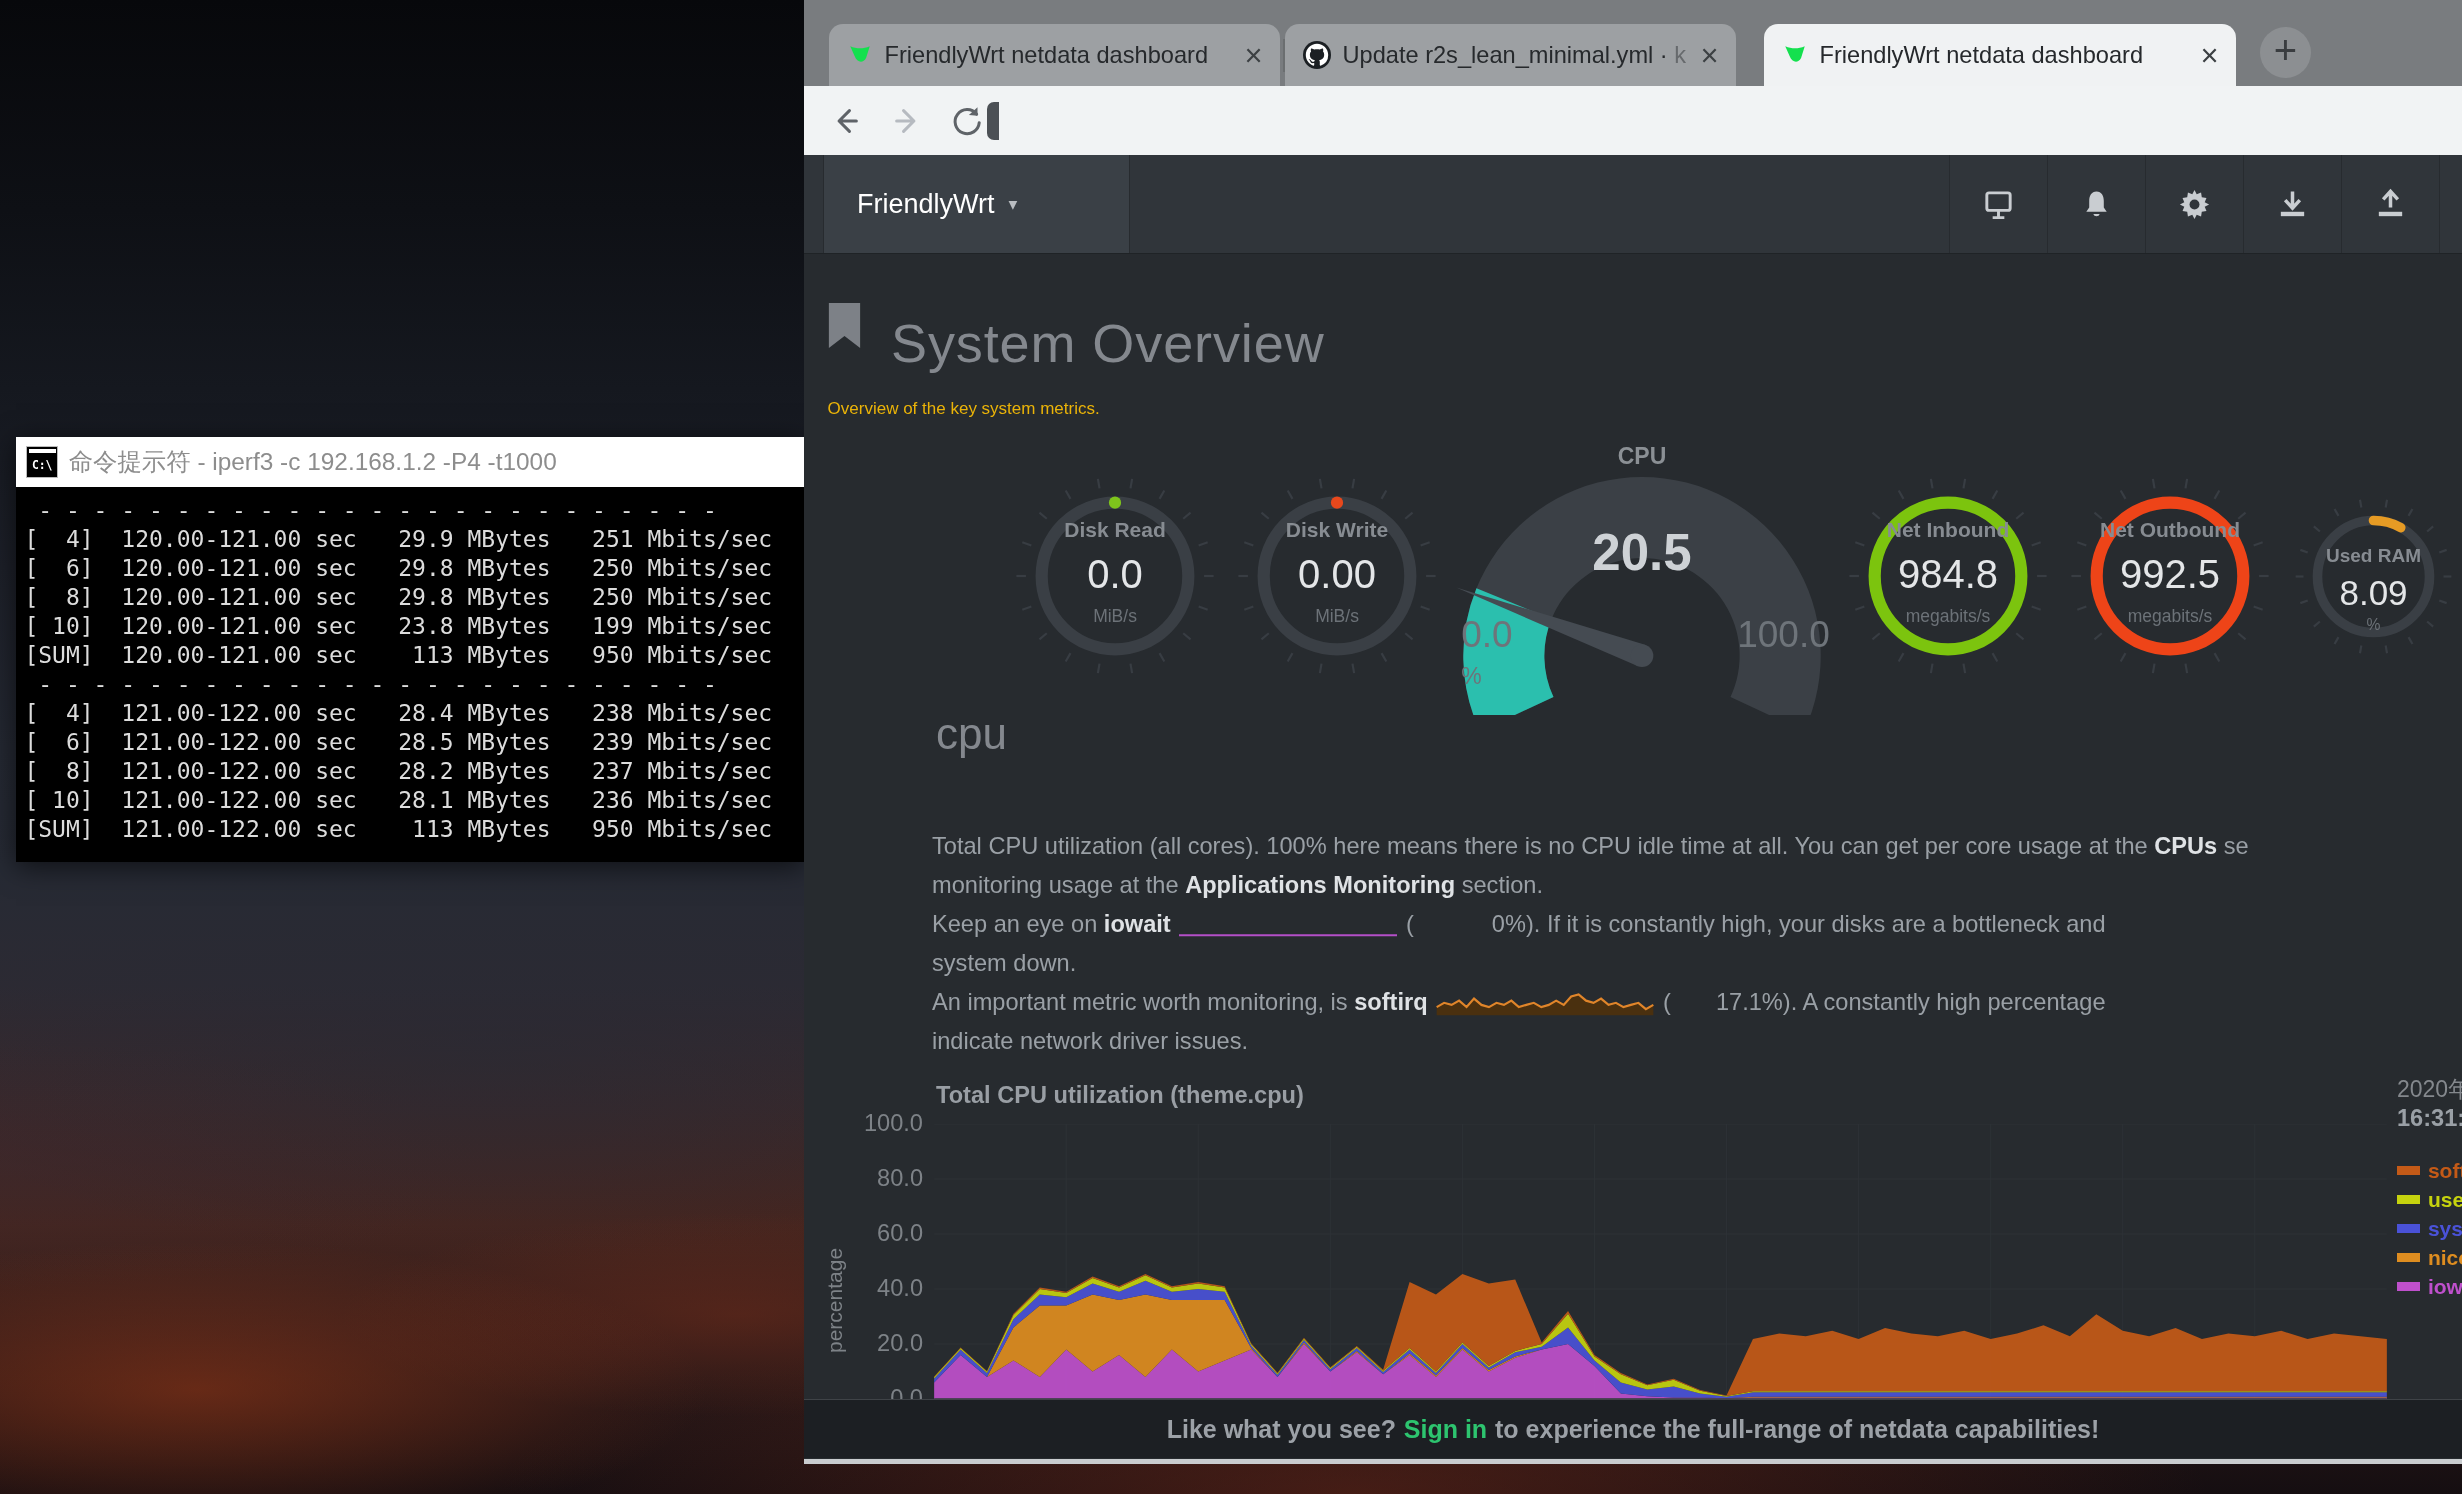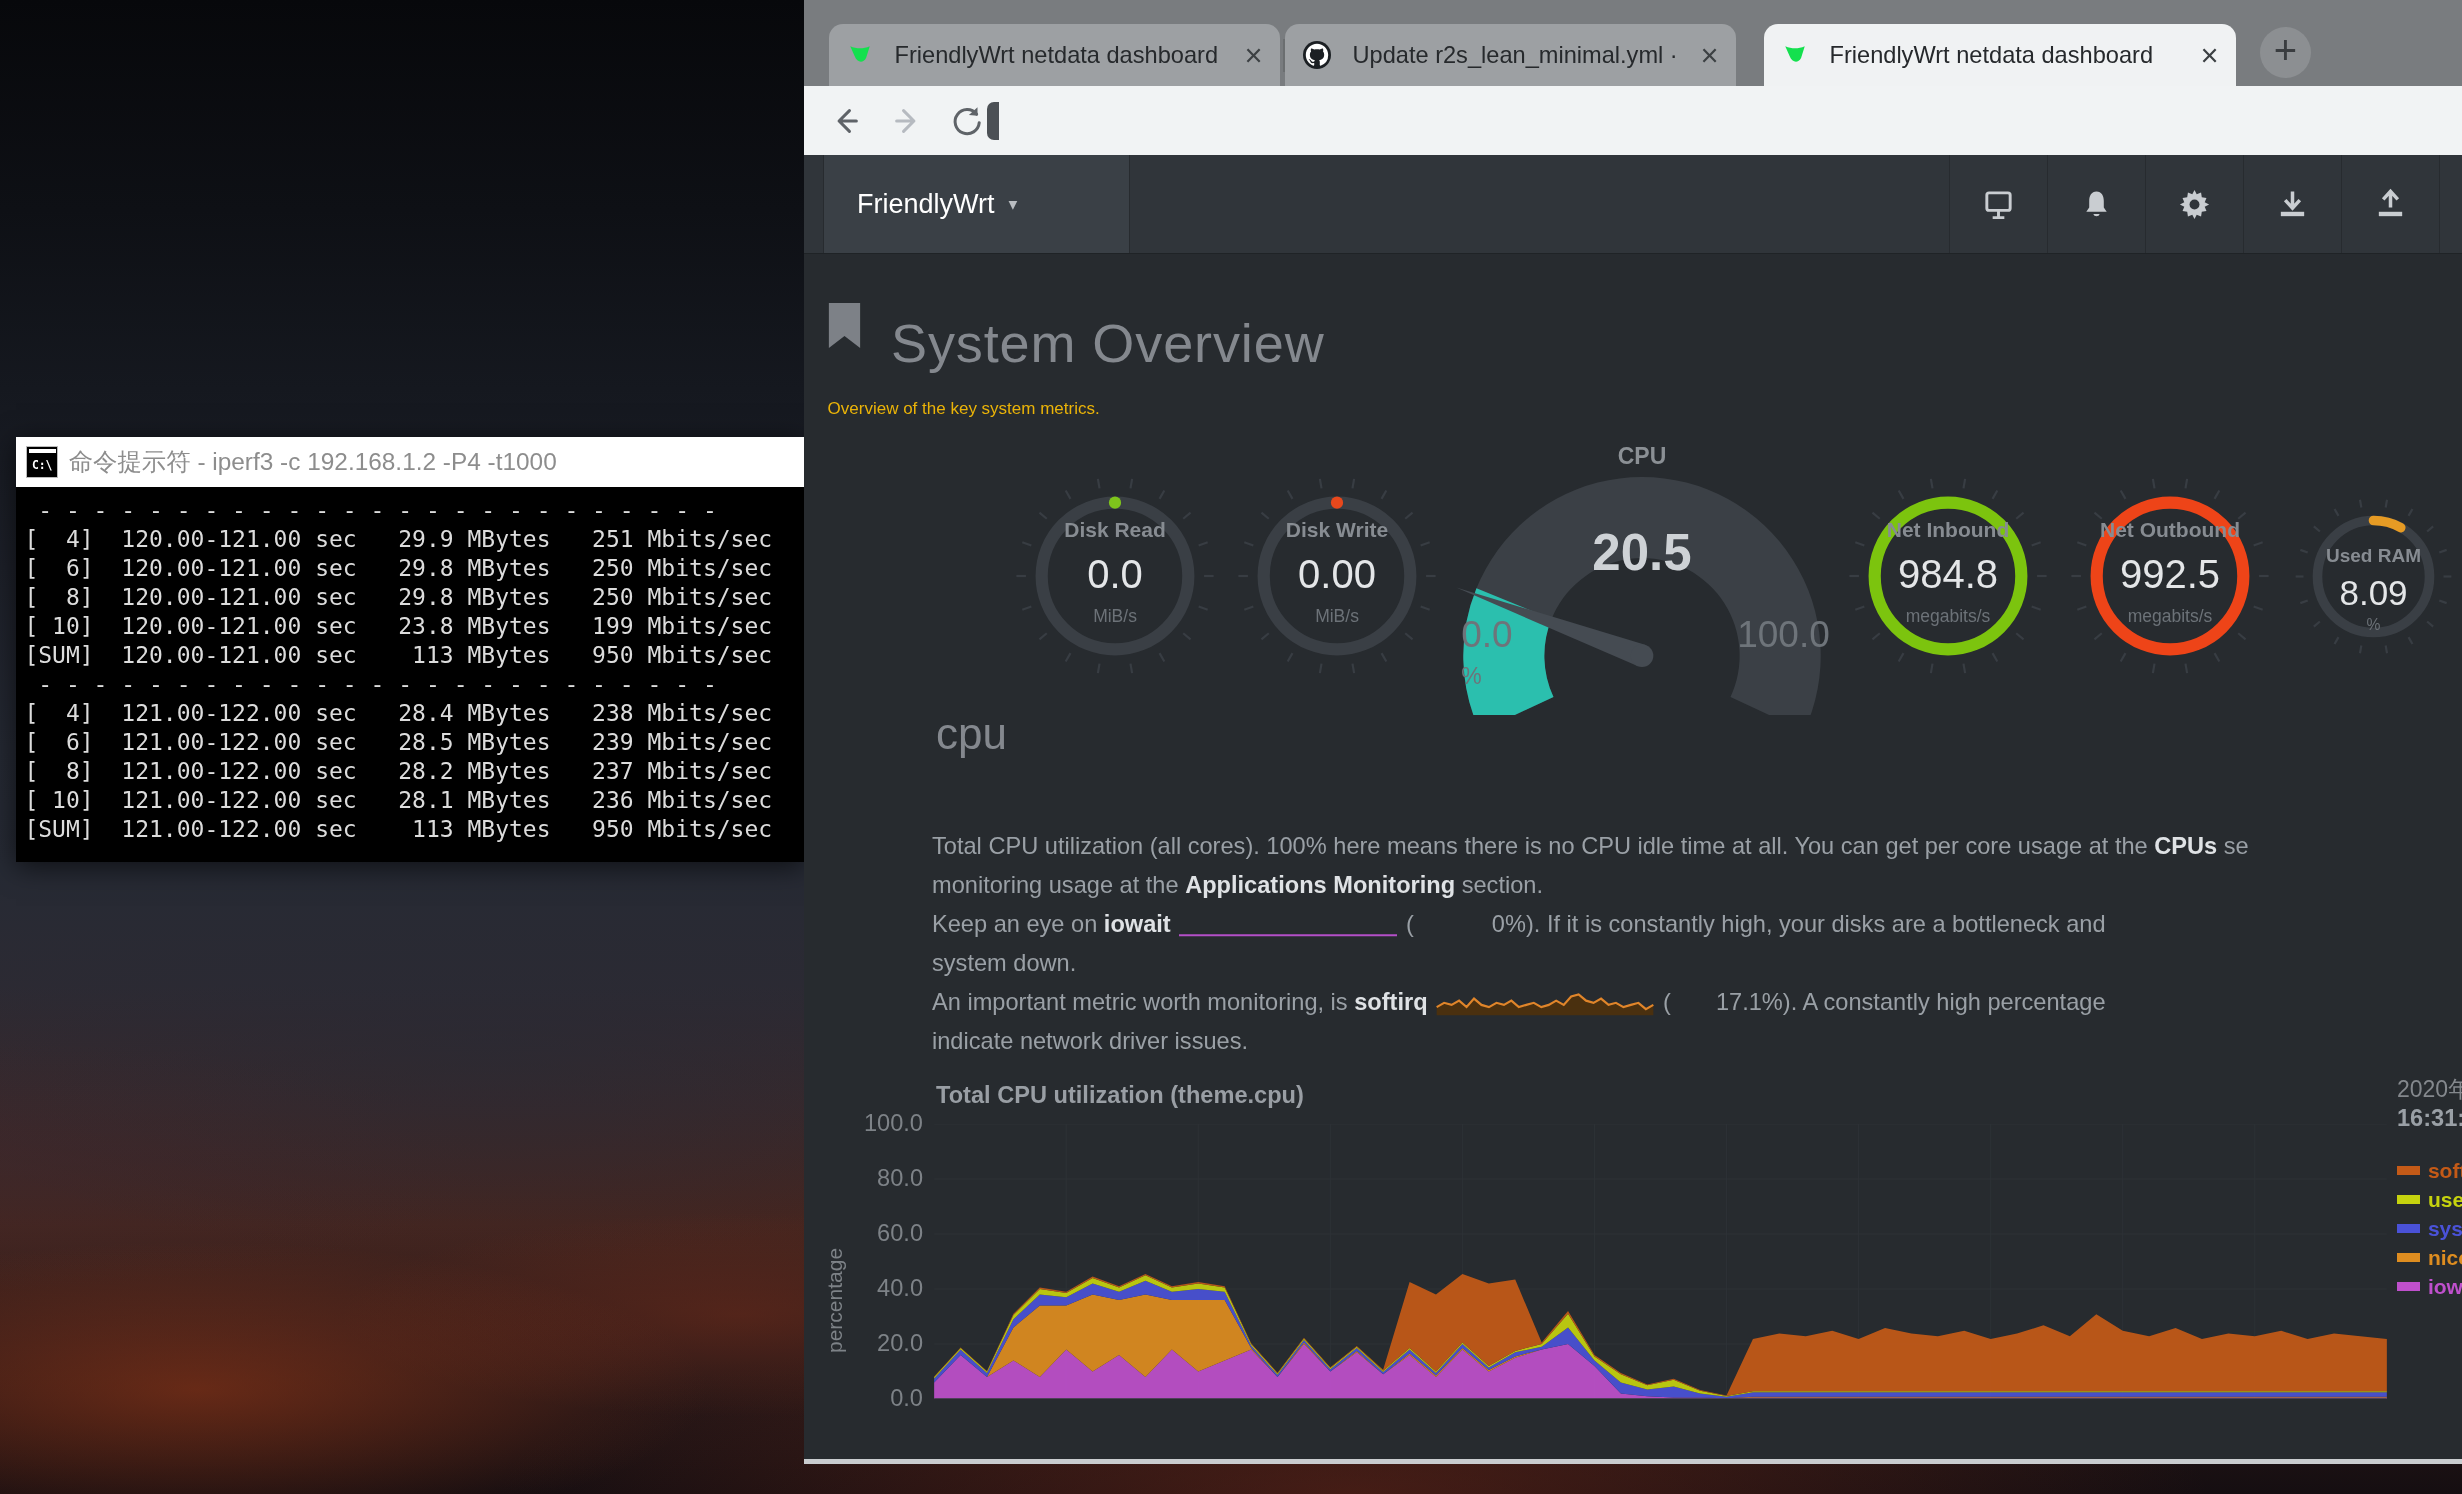--- a/index.html
+++ b/index.html
@@ -23,21 +23,21 @@
      position:relative;flex:none;}
   .term-icon::before{content:"";position:absolute;top:1.7px;left:1.7px;right:1.7px;height:4.4px;background:#fff;}
   .term-icon span{margin-bottom:5.2px;}
   .term-title{font-size:24.4px;color:#8d8d8d;white-space:nowrap;overflow:hidden;}
   .term-body{background:#000;height:375px;padding:8.7px 0 0 8.7px;box-sizing:border-box;overflow:hidden;}
   .term-body pre{margin:0;font:23px/29px "DejaVu Sans Mono",monospace;color:#dcdcdc;}
   
   .browser{position:absolute;left:804px;top:0;width:1658px;height:1464px;}
   .tabstrip{position:absolute;top:0;left:0;width:100%;height:86px;background:#797c7f;}
   .tab{position:absolute;top:23.6px;height:63px;border-radius:14px 14px 0 0;display:flex;align-items:center;
-       padding:0 17.5px;gap:22px;box-sizing:border-box;}
+       padding:0 17.5px;gap:12px;box-sizing:border-box;}
   .tab.inactive{background:#9da0a3;}
   .tab.active{background:#f0f2f3;}
   .tab-label{font-size:23.6px;color:#26292c;white-space:nowrap;overflow:hidden;flex:1;}
   .tab-label .fade{opacity:.45;}
   .tab-close{font-size:31px;color:#3c4043;line-height:31px;flex:none;}
   .tab-sep{position:absolute;left:479px;top:39px;width:1.7px;height:33px;background:#6b6e70;}
   .newtab{position:absolute;left:1456px;top:27px;width:51px;height:51px;border-radius:50%;background:#8c8f92;
           color:#3a3d40;font-size:40px;line-height:47px;text-align:center;}
   .toolbar{position:absolute;top:86px;left:0;width:100%;height:69px;background:#f1f3f4;display:flex;align-items:center;box-sizing:border-box;}
   .navbtn{flex:none;margin-left:23px;}
@@ -430,17 +430,22 @@
       <div class="legend-row">
           <span class="legend-swatch" style="background: rgb(222, 141, 32);"></span>
           <span class="legend-name" style="color: rgb(222, 141, 32);">nice</span>
         </div>
       <div class="legend-row">
           <span class="legend-swatch" style="background: rgb(191, 80, 204);"></span>
           <span class="legend-name" style="color: rgb(191, 80, 204);">iowait</span>
         </div>
     </div>
 
+    <div class="footer">
+      <span>Like what you see? </span>
+      <span class="signin">Sign in</span>
+      <span> to experience the full-range of netdata capabilities!</span>
+    </div>
   </div>
 
   <div class="bottomstrip"></div>
 </div>
 
 
 </body></html>

